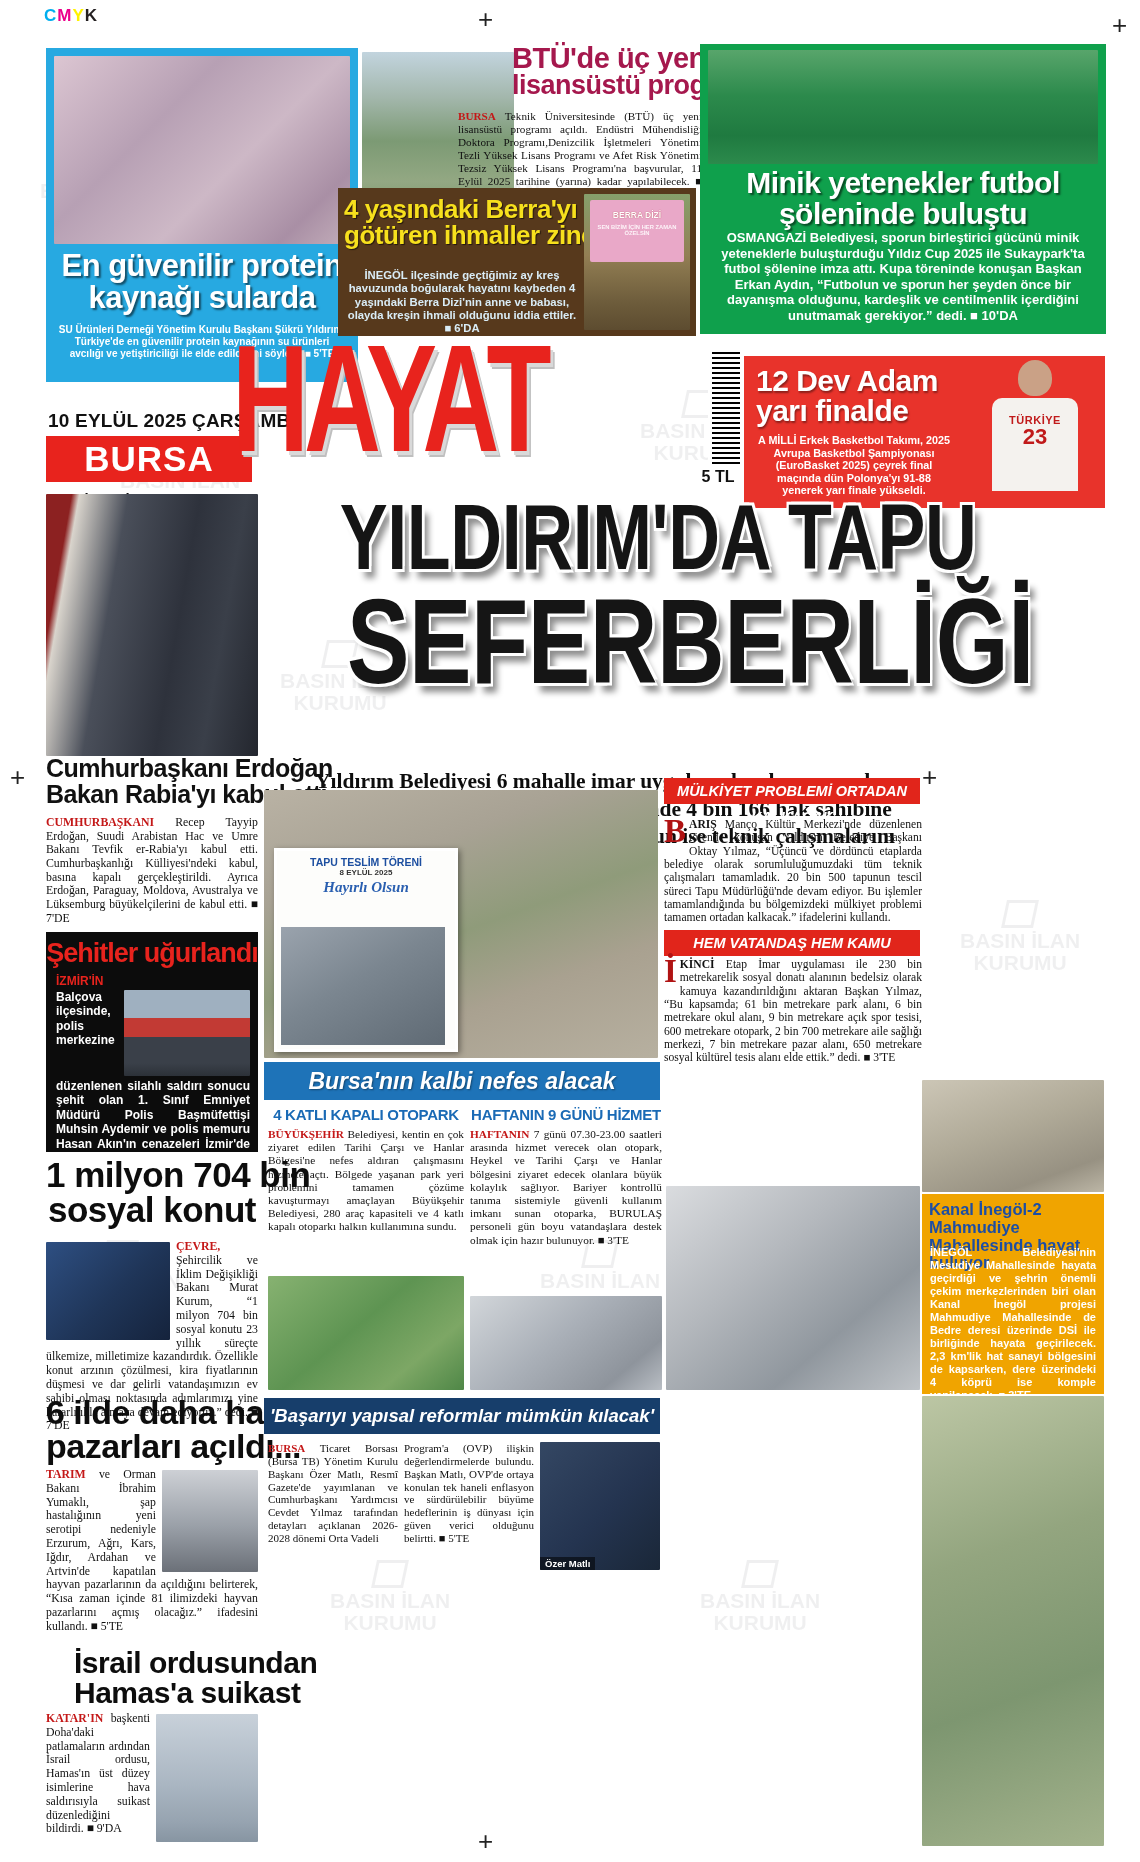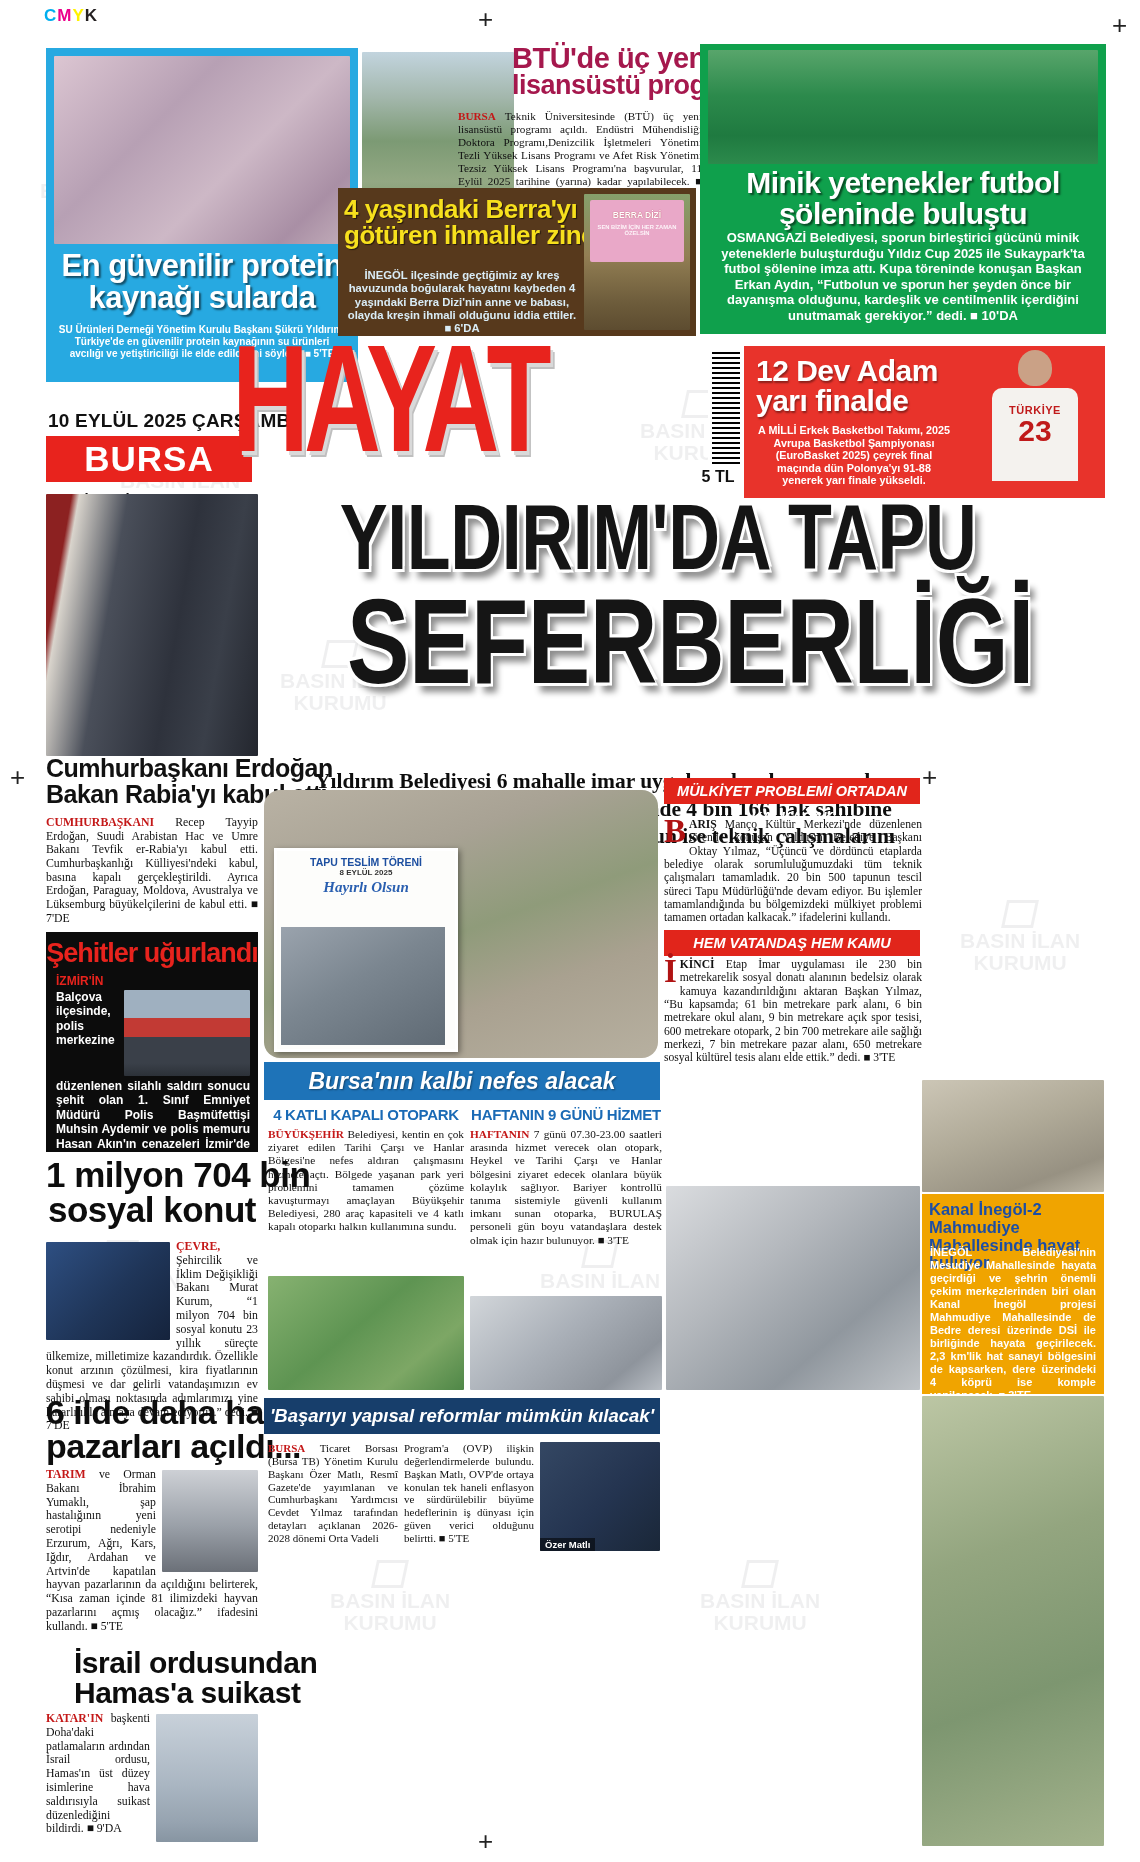--- a/index.html
+++ b/index.html
@@ -52,44 +52,44 @@
   #date-line{left:48px;top:410px;font-size:19px;font-weight:bold;letter-spacing:.2px;}
   #bursa-block{left:46px;top:436px;width:206px;height:46px;background:#e8231d;color:#fff;
      font-weight:900;font-size:35px;text-align:center;line-height:46px;letter-spacing:1px;}
   #hayat-title{left:232px;top:318px;width:500px;height:164px;color:#e8231d;font-weight:900;
      font-size:152px;line-height:160px;transform:scaleX(.70);transform-origin:left center;
      letter-spacing:-7px;text-shadow:4px 4px 0 #d9d9d9,6px 6px 0 #bfbfbf;}
   #website{left:46px;top:490px;font-size:15px;font-weight:bold;}
   #barcode{left:712px;top:352px;width:28px;height:112px;background:
      repeating-linear-gradient(180deg,#000 0 2px,#fff 2px 5px);outline:4px solid #fff;}
   #price{left:688px;top:468px;width:60px;text-align:center;font-size:16px;font-weight:900;}
-  #devadam-box{left:744px;top:346px;width:361px;height:152px;background:#e8332b;overflow:hidden;}
+  #devadam-box{left:744px;top:356px;width:361px;height:152px;background:#e8332b;overflow:hidden;}
   #devadam-title{left:12px;top:10px;width:230px;color:#fff;font-weight:900;line-height:1.0;
      text-shadow:1px 2px 2px rgba(0,0,0,.4);font-size:30px;text-align:left;}
   #devadam-body{left:12px;top:78px;width:196px;color:#fff;font-weight:bold;font-size:10.8px;line-height:1.16;}
   #player{left:222px;top:4px;width:136px;height:148px;}
   #player .head{position:absolute;left:52px;top:0;width:34px;height:36px;border-radius:50% 50% 45% 45%;
      background:#caa186;}
   #player .jersey{position:absolute;left:26px;top:38px;width:86px;height:93px;border-radius:10px 10px 0 0;
      background:#f4f2ee;text-align:center;color:#c01a1a;}
   #player .jt{display:block;font-size:11px;font-weight:900;margin-top:16px;letter-spacing:.5px;}
-  #player .jn{display:block;font-size:30px;font-weight:900;line-height:1;}
+  #player .jn{display:block;font-size:22px;font-weight:900;line-height:1;}
   
   #erdogan-photo{left:46px;top:494px;width:212px;height:262px;background:
      linear-gradient(100deg,#8c2121 0%,#8c2121 10%,#d9d4cc 13%,#4a4f5a 32%,#2e323c 60%,#3a3f49 78%,#23262e);}
   #main-headline{left:250px;top:492px;width:690px;text-align:center;color:#151515;}
   #main-headline .hl1{font-size:92px;line-height:.98;transform:scaleX(.78);transform-origin:center;
      text-shadow:-3px -3px 0 #fff,3px -3px 0 #fff,-3px 3px 0 #fff,3px 3px 0 #fff,8px 9px 7px rgba(0,0,0,.45);}
   #main-headline .hl2{font-size:120px;line-height:.96;margin-top:2px;transform:scaleX(.78);transform-origin:center;
      text-shadow:-3px -3px 0 #fff,3px -3px 0 #fff,-3px 3px 0 #fff,3px 3px 0 #fff,8px 9px 7px rgba(0,0,0,.45);}
   #subhead{left:256px;top:768px;width:684px;font-size:21.5px;font-weight:bold;line-height:1.28;color:#0d0d0d;}
   #erdogan-title{left:46px;top:756px;width:212px;font-weight:900;font-size:25px;line-height:1.02;letter-spacing:-.5px;}
   #erdogan-body{left:46px;top:816px;width:212px;font-size:11.8px;line-height:1.16;}
   #aerial-photo{left:264px;top:790px;width:394px;height:268px;background:
-     linear-gradient(160deg,#b9b2a4,#a8a294 28%,#8f9b7a 52%,#a9a190 72%,#b7b0a0); border-radius: 16px;}
+     linear-gradient(160deg,#b9b2a4,#a8a294 28%,#8f9b7a 52%,#a9a190 72%,#b7b0a0);}
   #tapu-inset{left:10px;top:58px;width:178px;height:198px;background:#fdfdfb;border:3px solid #fff;
      box-shadow:2px 2px 6px rgba(0,0,0,.4);}
   #tapu-inset .band1{display:block;color:#1d4fa0;font-weight:900;font-size:10.5px;text-align:center;margin-top:5px;}
   #tapu-inset .band2{display:block;color:#333;font-weight:bold;font-size:8px;text-align:center;}
   #tapu-inset .script{display:block;color:#2a5fb0;font-style:italic;font-weight:bold;
      font-family:"Liberation Serif",serif;font-size:15px;text-align:center;margin-top:2px;}
   #tapu-inset .scene{position:absolute;left:4px;bottom:4px;width:164px;height:118px;
      background:linear-gradient(150deg,#9aa3ad,#7b8690 45%,#5f6a74);}
   .red-banner{background:#e1251b;color:#fff;font-weight:bold;font-style:italic;
      font-size:14.5px;text-align:center;line-height:26px;height:26px;}
@@ -112,21 +112,21 @@
      background:linear-gradient(140deg,#87b271,#5e9452 45%,#7da765 75%,#4f8747);}
   #car-photo{left:470px;top:1296px;width:192px;height:94px;
      background:linear-gradient(140deg,#d2d6da,#aab0b8 45%,#8e949c 80%,#b9bec4);}
   #garage-photo{left:666px;top:1186px;width:254px;height:204px;
      background:linear-gradient(140deg,#dadcdf,#b4b8bd 38%,#90979e 70%,#c0c4c8);}
   
   #matli-banner{left:264px;top:1398px;width:396px;height:36px;background:#173e6b;color:#fff;
      font-weight:900;font-style:italic;font-size:18.5px;text-align:center;line-height:36px;}
   #matli-col1{left:268px;top:1442px;width:130px;font-size:11px;line-height:1.17;}
   #matli-col2{left:404px;top:1442px;width:130px;font-size:11px;line-height:1.17;}
-  #matli-photo{left:540px;top:1442px;width:120px;height:109px;
+  #matli-photo{left:540px;top:1442px;width:120px;height:128px;
      background:linear-gradient(135deg,#344763,#243450 55%,#1a2738);}
   #matli-caption{position:absolute;left:0;bottom:0;padding:1px 5px;background:rgba(0,0,0,.55);
      color:#fff;font-size:9.5px;font-weight:bold;}
   
   #sehitler-box{left:46px;top:932px;width:212px;height:220px;background:#0c0c0c;}
   #sehitler-title{left:0;top:6px;width:212px;color:#e8231d;font-weight:900;font-size:27px;
      text-align:center;letter-spacing:-1px;}
   #sehitler-lead{left:10px;top:42px;color:#e8231d;font-weight:900;font-size:12px;}
   #sehitler-body{left:10px;top:58px;width:194px;color:#fff;font-weight:bold;font-size:12px;line-height:1.2;}
   #coffin-photo{float:right;width:126px;height:86px;margin:0 0 3px 6px;

